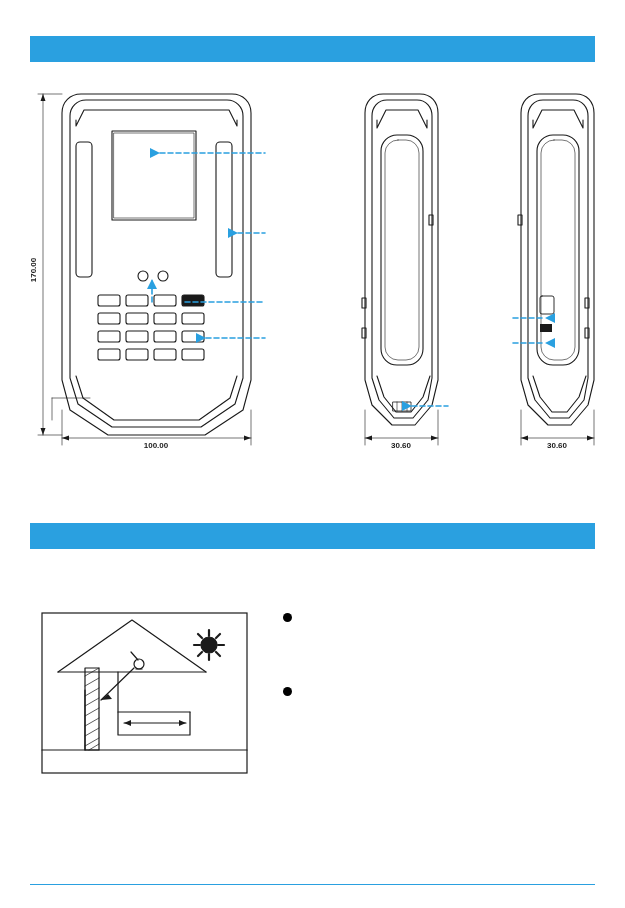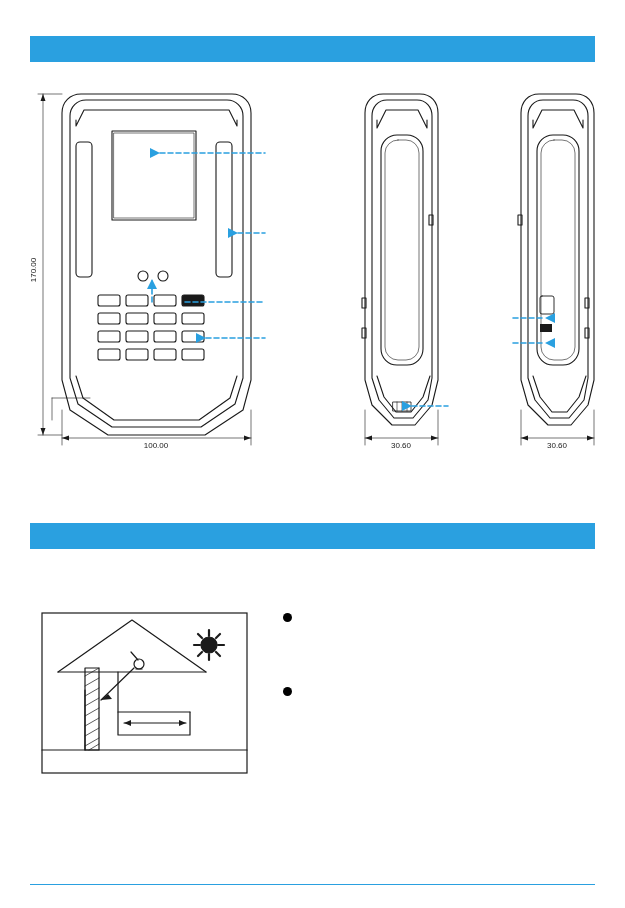--- a/index.html
+++ b/index.html
@@ -12,20 +12,21 @@
     height: 908px;
     position: relative;
     font-family: "Liberation Sans", sans-serif;
     overflow: hidden;
   }
   .page {
     position: absolute;
     left: 0; top: 0;
     width: 625px;
     height: 908px;
+    font-weight: bold;
   }
   
   .section-bar {
     position: absolute;
     background: #2aa0e0;
     height: 26px;
   }
   #bar-1 { left: 30px; top: 36px; width: 565px; }
   #bar-2 { left: 30px; top: 523px; width: 565px; }
 

